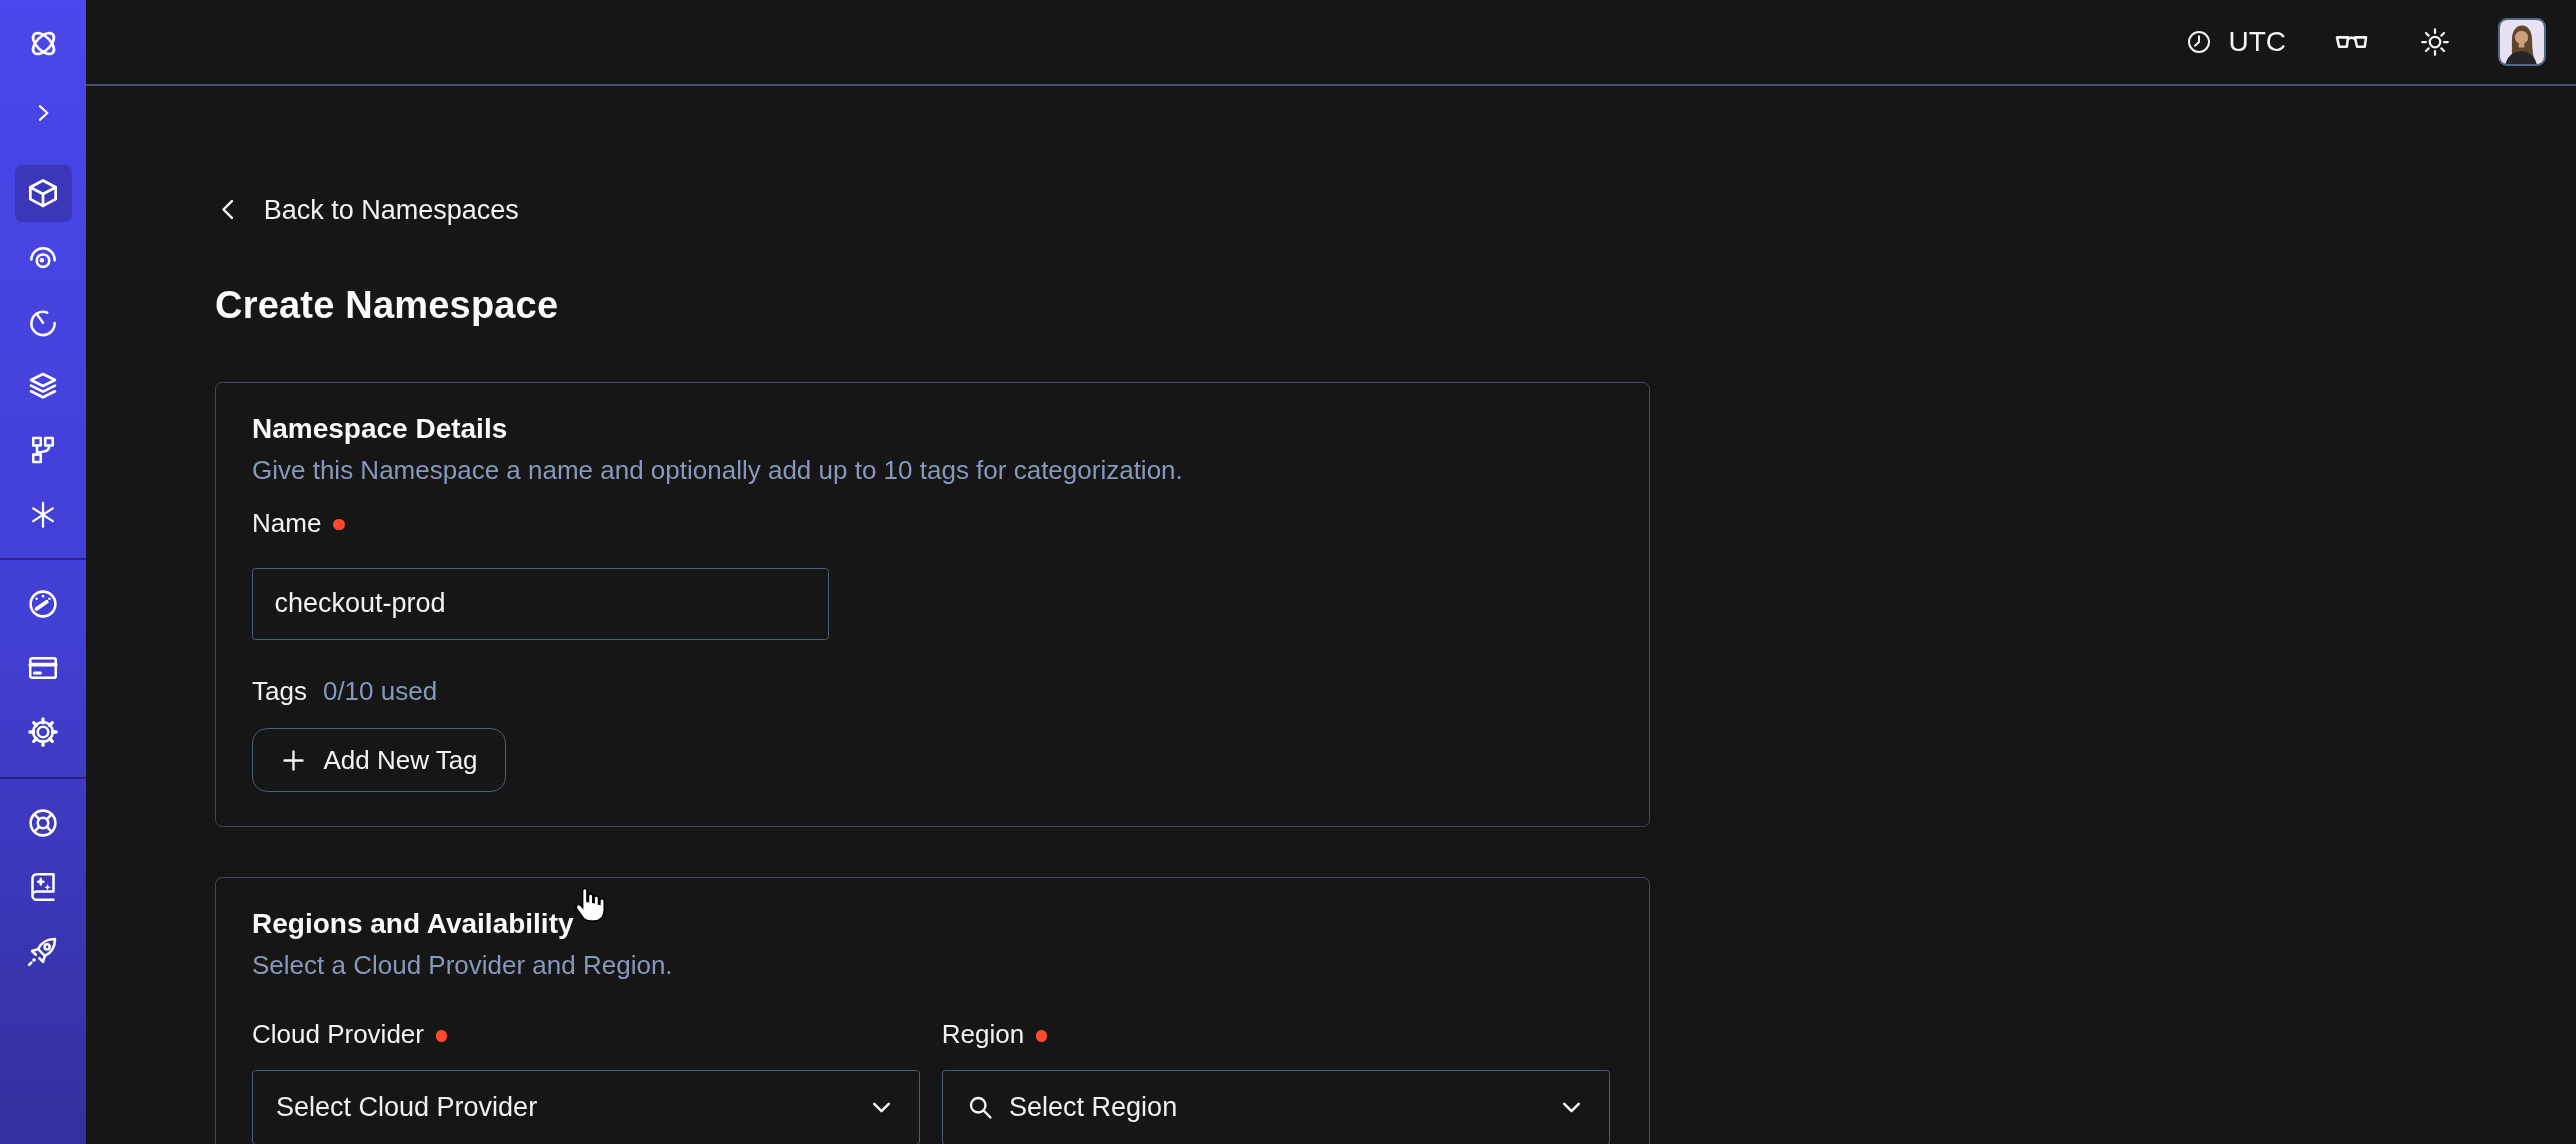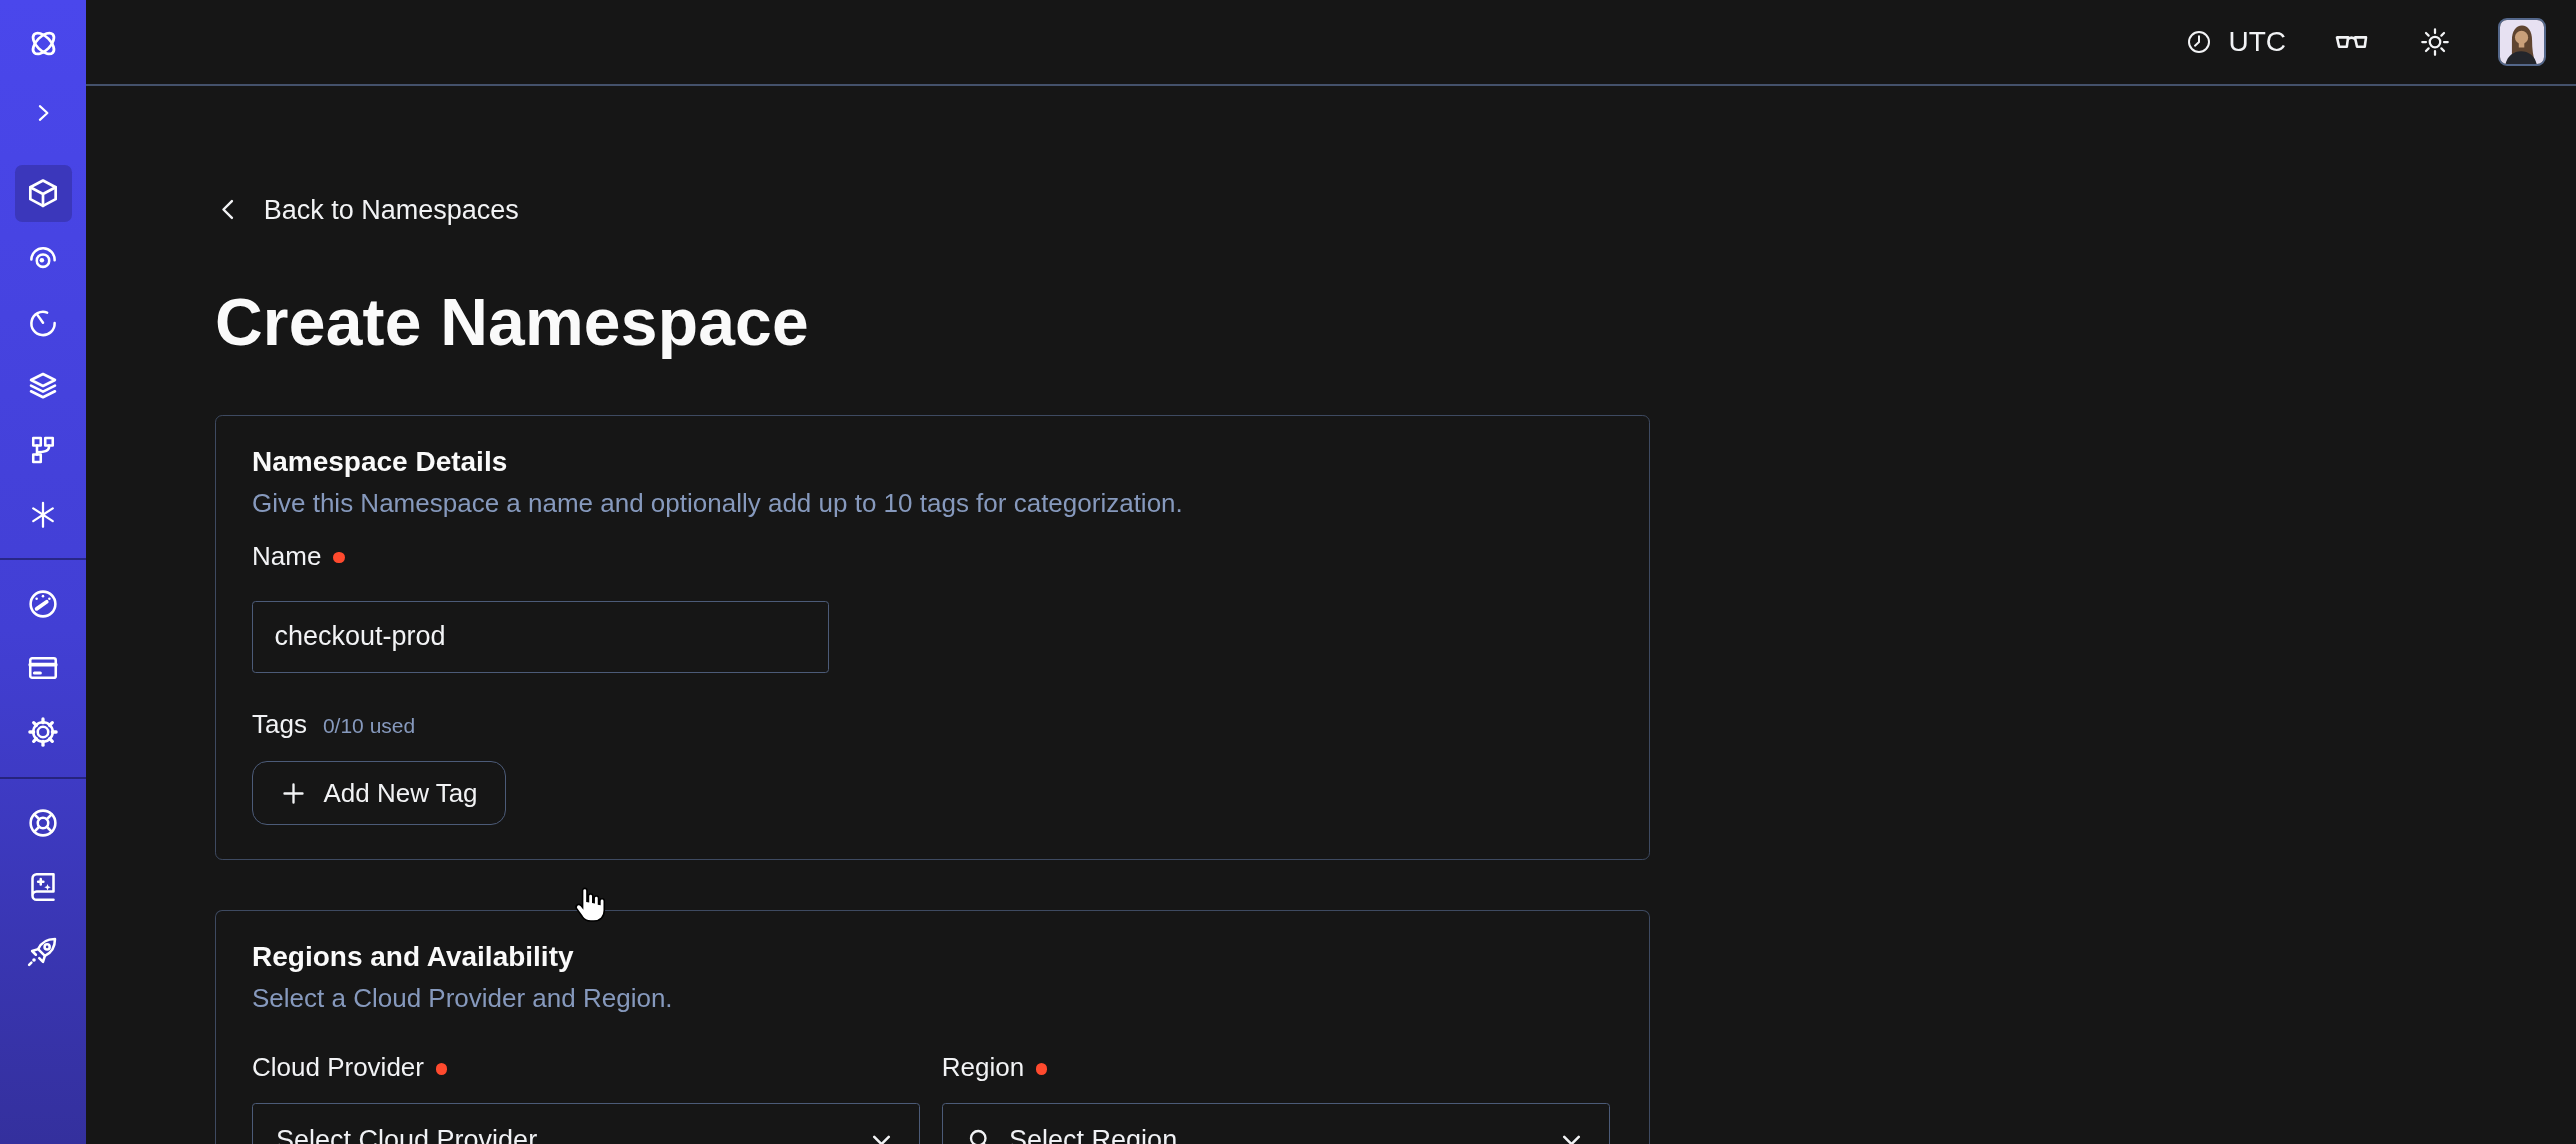--- a/index.html
+++ b/index.html
@@ -48,21 +48,21 @@
     overflow: hidden; cursor: pointer; flex: none;
   }
   .avatar svg { display: block; width: 100%; height: 100%; }
 
   
   .content { padding: 109px 0 0 129px; position: relative; }
   .back-row {
     display: inline-flex; align-items: flex-start; gap: 19.7px;
     font-size: 27px; font-weight: 500; color: #f2f3f5; cursor: pointer;
   }
-  .page-title { margin-top: 57px; font-size: 66px; font-weight: 600; letter-spacing: 0.2px; color: #fafafa; }
+  .page-title { margin-top: 57px; font-size: 38px; font-weight: 600; letter-spacing: 0.2px; color: #fafafa; }
 
   .card {
     width: 1435px; border: 1.8px solid #3e4a61; border-radius: 7.2px;
     padding: 30px 39px 34px 36px; background: #161616;
   }
   .card-1 { margin-top: 55px; }
   .card-2 { margin-top: 50px; border-bottom: none; border-radius: 7.2px 7.2px 0 0; padding-bottom: 107px; }
   .card-title { font-size: 28px; font-weight: 600; color: #fafafa; }
   .card-sub { font-size: 26px; color: #8699bd; margin-top: 9.8px; }
 
@@ -75,21 +75,21 @@
 
   .text-input {
     margin-top: 29px; display: block;
     width: 577px; height: 72px;
     background: transparent; border: 1.8px solid #4c5b78; border-radius: 3.6px;
     color: #f2f3f5; font-size: 27px; font-family: Liberation Sans, sans-serif;
     padding: 0 21.5px; outline: none;
   }
 
   .tags-row { margin-top: 36px; display: flex; align-items: baseline; gap: 16px; }
-  .tags-used { font-size: 21px; color: #8699bd; }
+  .tags-used { font-size: 26px; color: #8699bd; }
 
   .add-tag-btn {
     margin-top: 21.5px; width: 254px; height: 64px;
     display: flex; align-items: center; justify-content: center; gap: 16px;
     background: transparent; border: 1.8px solid #4c5b78; border-radius: 15px;
     color: #f2f3f5; font-size: 26px; font-family: inherit; cursor: pointer;
   }
 
   .grid-2 { margin-top: 38px; display: grid; grid-template-columns: 1fr 1fr; gap: 21.5px; }
   .select {

